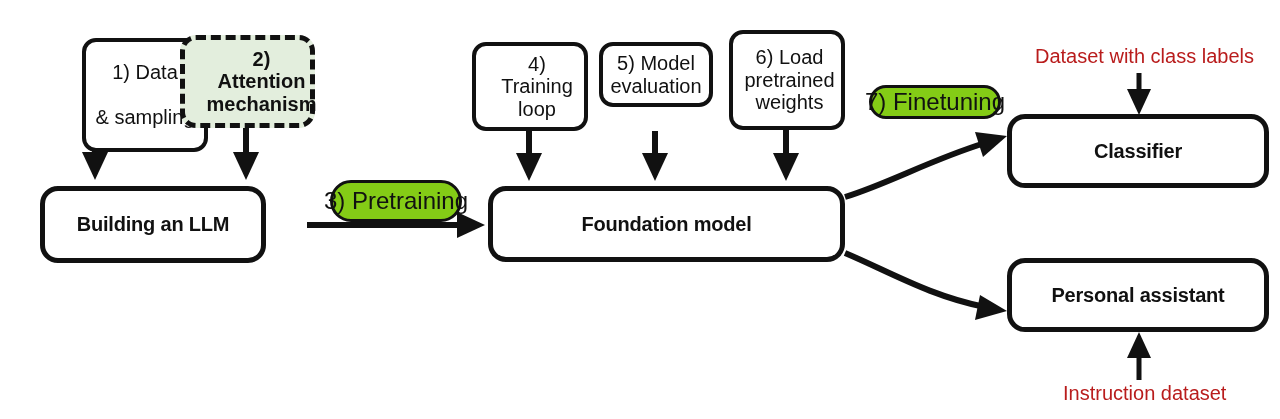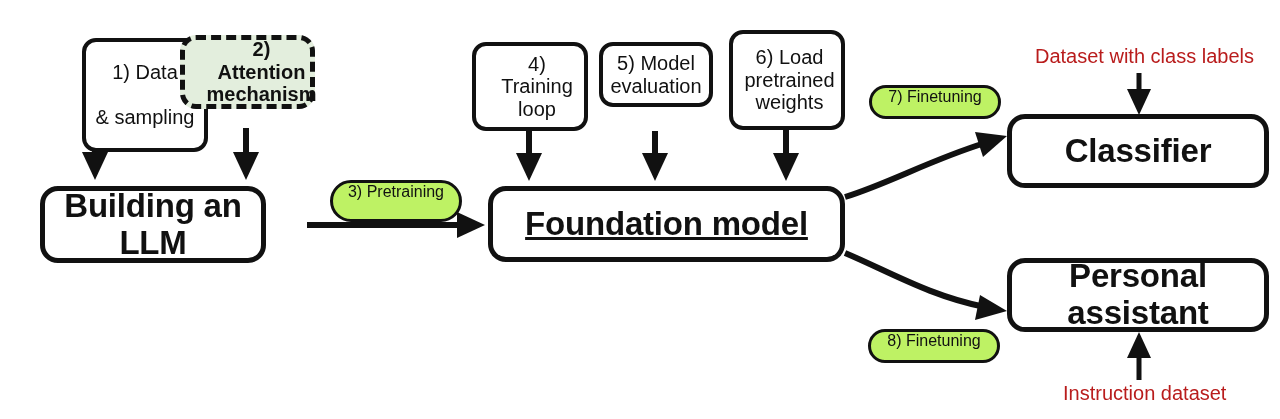--- a/index.html
+++ b/index.html
@@ -31,43 +31,43 @@
     z-index: 3;
   }
   .node.small {
     font-size: 20px;
     font-weight: 400;
     border-width: 4px;
     border-radius: 14px;
     padding: 4px 6px;
   }
   .node.big {
-    font-size: 33px;
+    font-size: 20px;
     font-weight: 700;
     border-width: 5px;
     border-radius: 18px;
     letter-spacing: -0.2px;
   }
   .node.dashed {
     border-style: dashed;
     border-width: 5px;
     font-weight: 700;
     font-size: 20px;
   }
   
   .pill {
     position: absolute;
     box-sizing: border-box;
     display: flex;
-    align-items: flex-start;
+    align-items: center;
     justify-content: center;
-    background: #bef264;
+    background: #84cc16;
     border: 3.5px solid #111111;
     border-radius: 999px;
-    font-size: 16px;
+    font-size: 24px;
     color: #111111;
     padding: 0 10px;
     white-space: nowrap;
     z-index: 4;
   }
   
   .freetext {
     position: absolute;
     font-size: 20px;
     color: #b91c1c;
@@ -156,21 +156,21 @@
   </svg>
 
   <div class="node small" style="left:35px; top:38px; width:126px; height:114px;margin-left:47px;">
     <span style="display:block;">
       <span>1) Data</span><br>
       <br>
       <span>&amp; sampling</span>
     </span>
   </div>
 
-  <div class="node dashed" style="left:180px; top:35px; width:135px; height:74px; background:#e3eedd;padding-left:28px;">
+  <div class="node dashed" style="left:180px; top:35px; width:135px; height:93px; background:#e3eedd;padding-left:28px;">
     <span style="display:block;">
       <span>2) Attention</span><br>
       <span>mechanism</span>
     </span>
   </div>
 
   <div class="node big" style="left:40px; top:186px; width:226px; height:77px;">
     <span>Building an LLM</span>
   </div>
 
@@ -189,43 +189,40 @@
   </div>
 
   <div class="node small" style="left:729px; top:30px; width:116px; height:100px;padding-left:11px;">
     <span style="display:block;">
       <span>6) Load</span><br>
       <span>pretrained</span><br>
       <span>weights</span>
     </span>
   </div>
 
-  <div class="node big" style="left:488px; top:186px; width:357px; height:76px;text-decoration:underline;">
+  <div class="node big" style="left:488px; top:186px; width:357px; height:76px;">
     <span>Foundation model</span>
   </div>
 
   <div class="node big" style="left:1007px; top:114px; width:262px; height:74px;">
     <span>Classifier</span>
   </div>
 
   <div class="node big" style="left:1007px; top:258px; width:262px; height:74px;">
     <span>Personal assistant</span>
   </div>
 
   <div class="pill" style="left:330px; top:180px; width:132px; height:42px;">
     <span>3) Pretraining</span>
   </div>
 
   <div class="pill" style="left:869px; top:85px; width:132px; height:34px;">
     <span>7) Finetuning</span>
   </div>
 
-  <div class="pill" style="left:868px; top:329px; width:132px; height:34px;">
-    <span>8) Finetuning</span>
-  </div>
 
   <div class="freetext" style="left:1035px; top:45px;">
     <span>Dataset with class labels</span>
   </div>
 
   <div class="freetext" style="left:1063px; top:382px;">
     <span>Instruction dataset</span>
   </div>
 
 </div>

